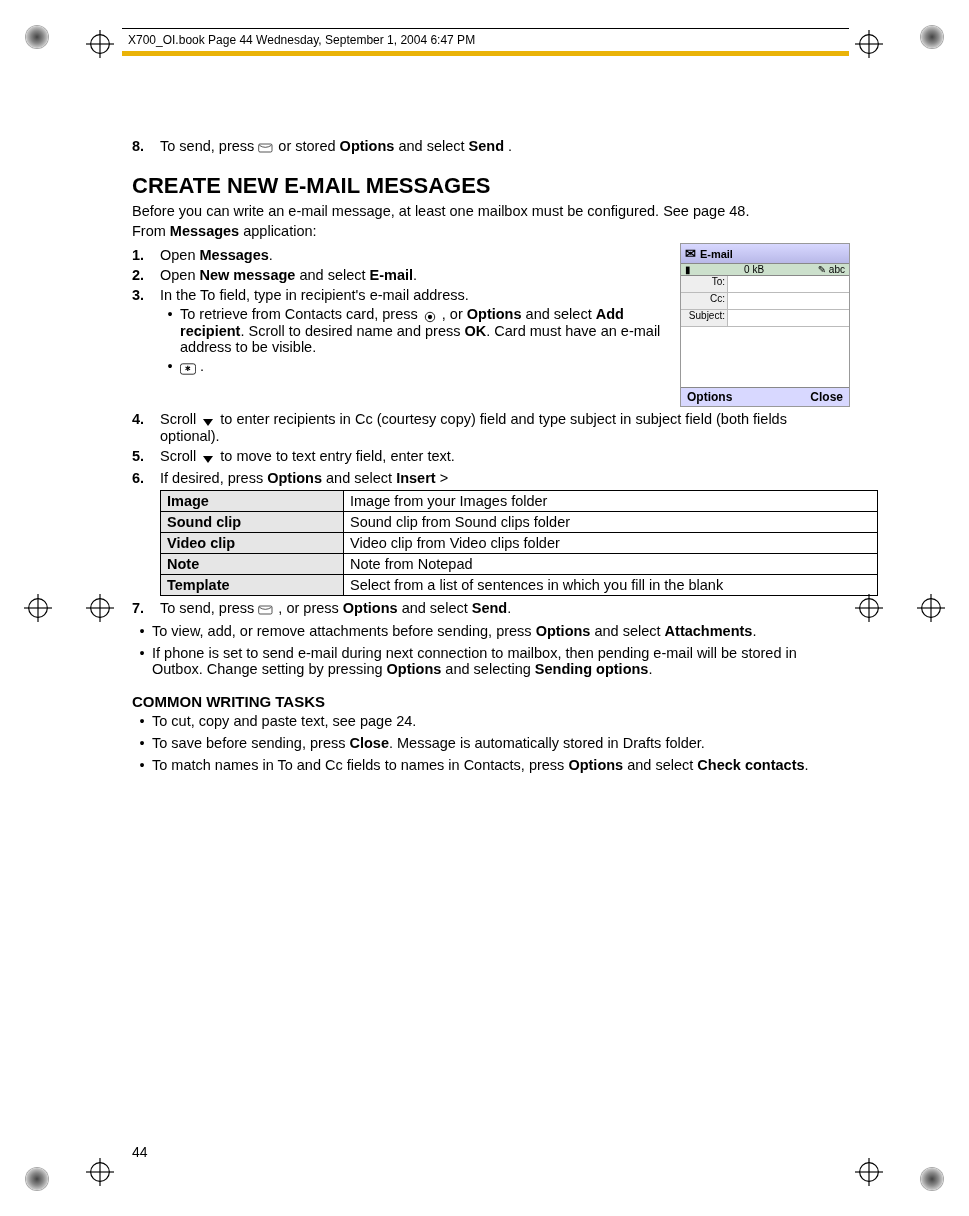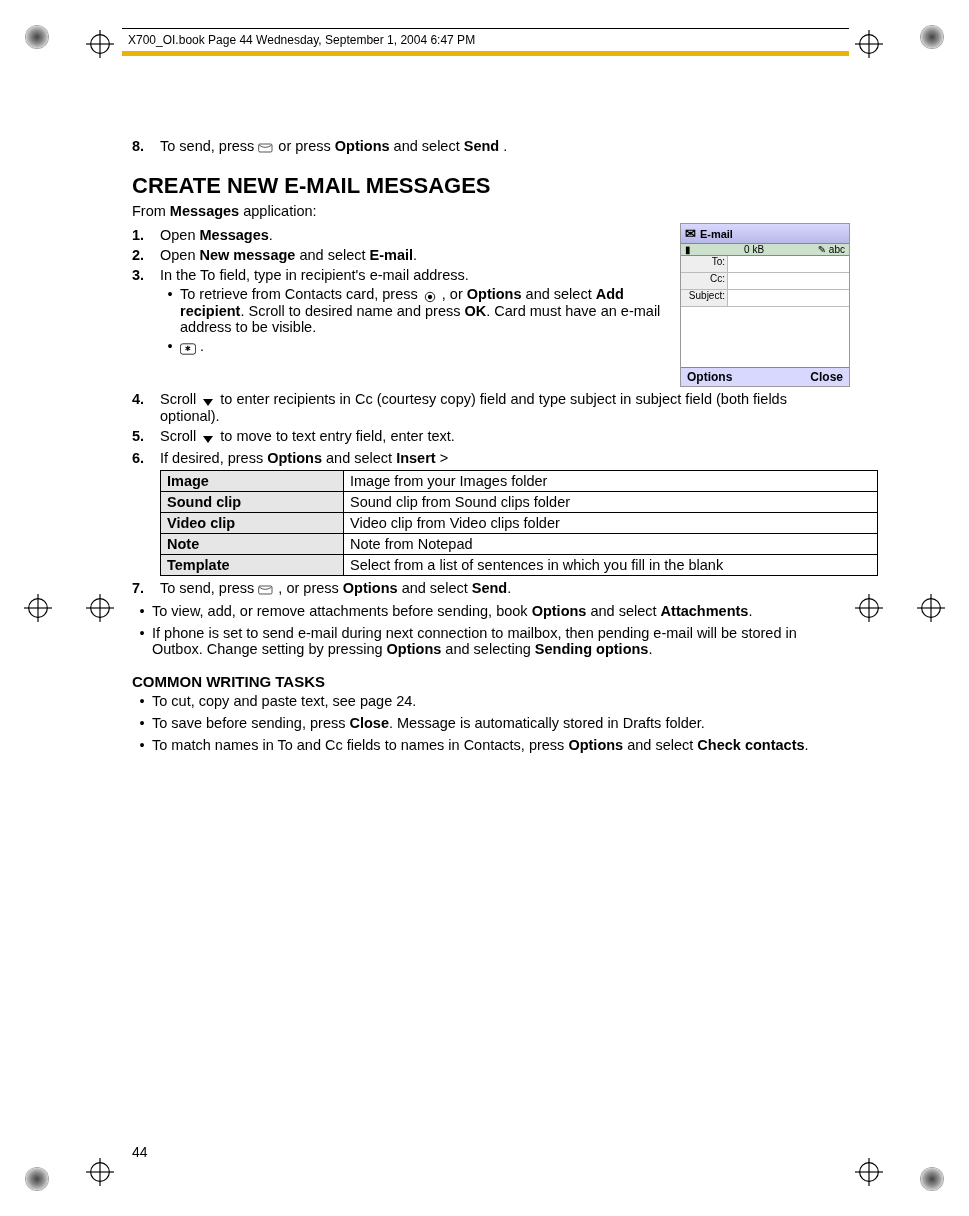--- a/index.html
+++ b/index.html
@@ -216,29 +216,30 @@
 
 
   <div class="ol-row">
     <div class="ol-num">8.</div>
     <div class="ol-body">
       <span>To send, press </span>
       <span class="icon-envelope"><svg viewBox="0 0 24 16">
             <rect x="1" y="2" width="20" height="12" rx="2" fill="none" stroke="#000"></rect>
             <path d="M2 4 Q 11 10 20 4" fill="none" stroke="#000"></path>
           </svg></span>
-      <span> or press </span>
+      <span> or stored </span>
       <span class="bold">Options</span>
       <span> and select </span>
       <span class="bold">Send</span>
       <span>.</span>
     </div>
   </div>
 
   <h2 class="section">CREATE NEW E-MAIL MESSAGES</h2>
+  <div class="para">Before you can write an e-mail message, at least one mailbox must be configured. See page 48.</div>
 
   <div class="para">
     <span>From </span><span class="bold">Messages</span><span> application:</span>
   </div>
 
   <div class="two-col">
     <div class="col-left">
 
       <div class="ol-row">
         <div class="ol-num">1.</div>
@@ -375,21 +376,21 @@
             <rect x="1" y="2" width="20" height="12" rx="2" fill="none" stroke="#000"></rect>
             <path d="M2 4 Q 11 10 20 4" fill="none" stroke="#000"></path>
           </svg></span>
       <span>, or press </span><span class="bold">Options</span><span> and select </span><span class="bold">Send</span><span>.</span>
     </div>
   </div>
 
   <div class="ul-row" style="margin-top:6px;">
     <div class="ul-bullet">•</div>
     <div class="ul-body">
-      <span>To view, add, or remove attachments before sending, book </span><span class="bold">Options</span><span> and select </span><span class="bold">Attachments</span><span>.</span>
+      <span>To view, add, or remove attachments before sending, press </span><span class="bold">Options</span><span> and select </span><span class="bold">Attachments</span><span>.</span>
     </div>
   </div>
   <div class="ul-row" style="margin-top:6px;">
     <div class="ul-bullet">•</div>
     <div class="ul-body">
       <span>If phone is set to send e-mail during next connection to mailbox, then pending e-mail will be stored in Outbox. Change setting by pressing </span><span class="bold">Options</span><span> and selecting </span><span class="bold">Sending options</span><span>.</span>
     </div>
   </div>
 
   <h3 class="sub">COMMON WRITING TASKS</h3>

